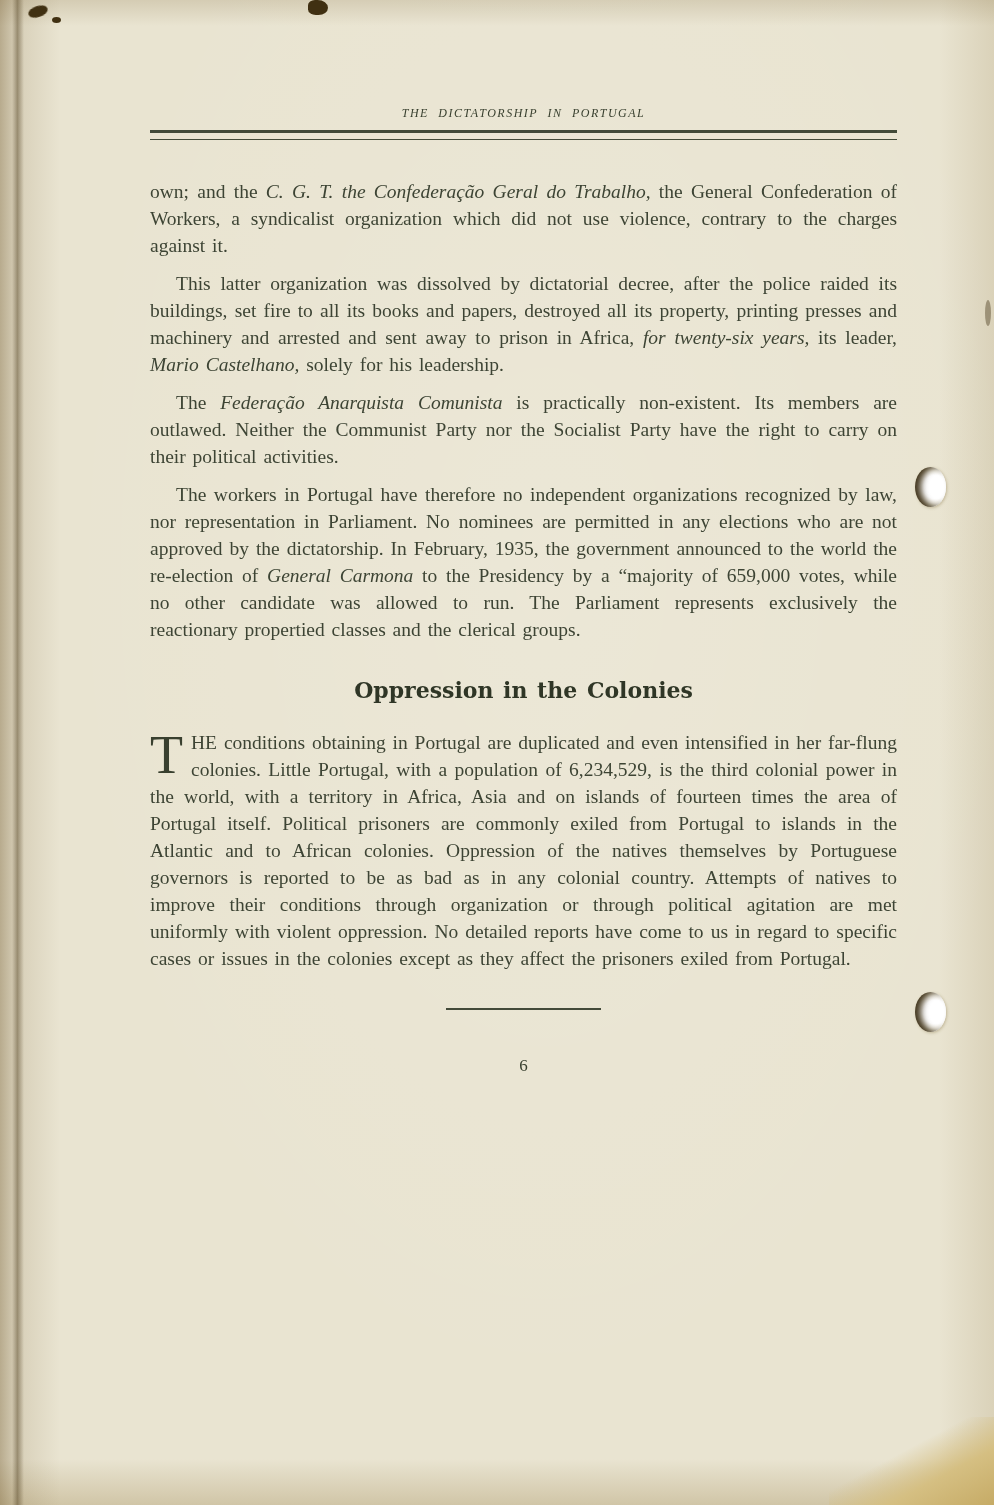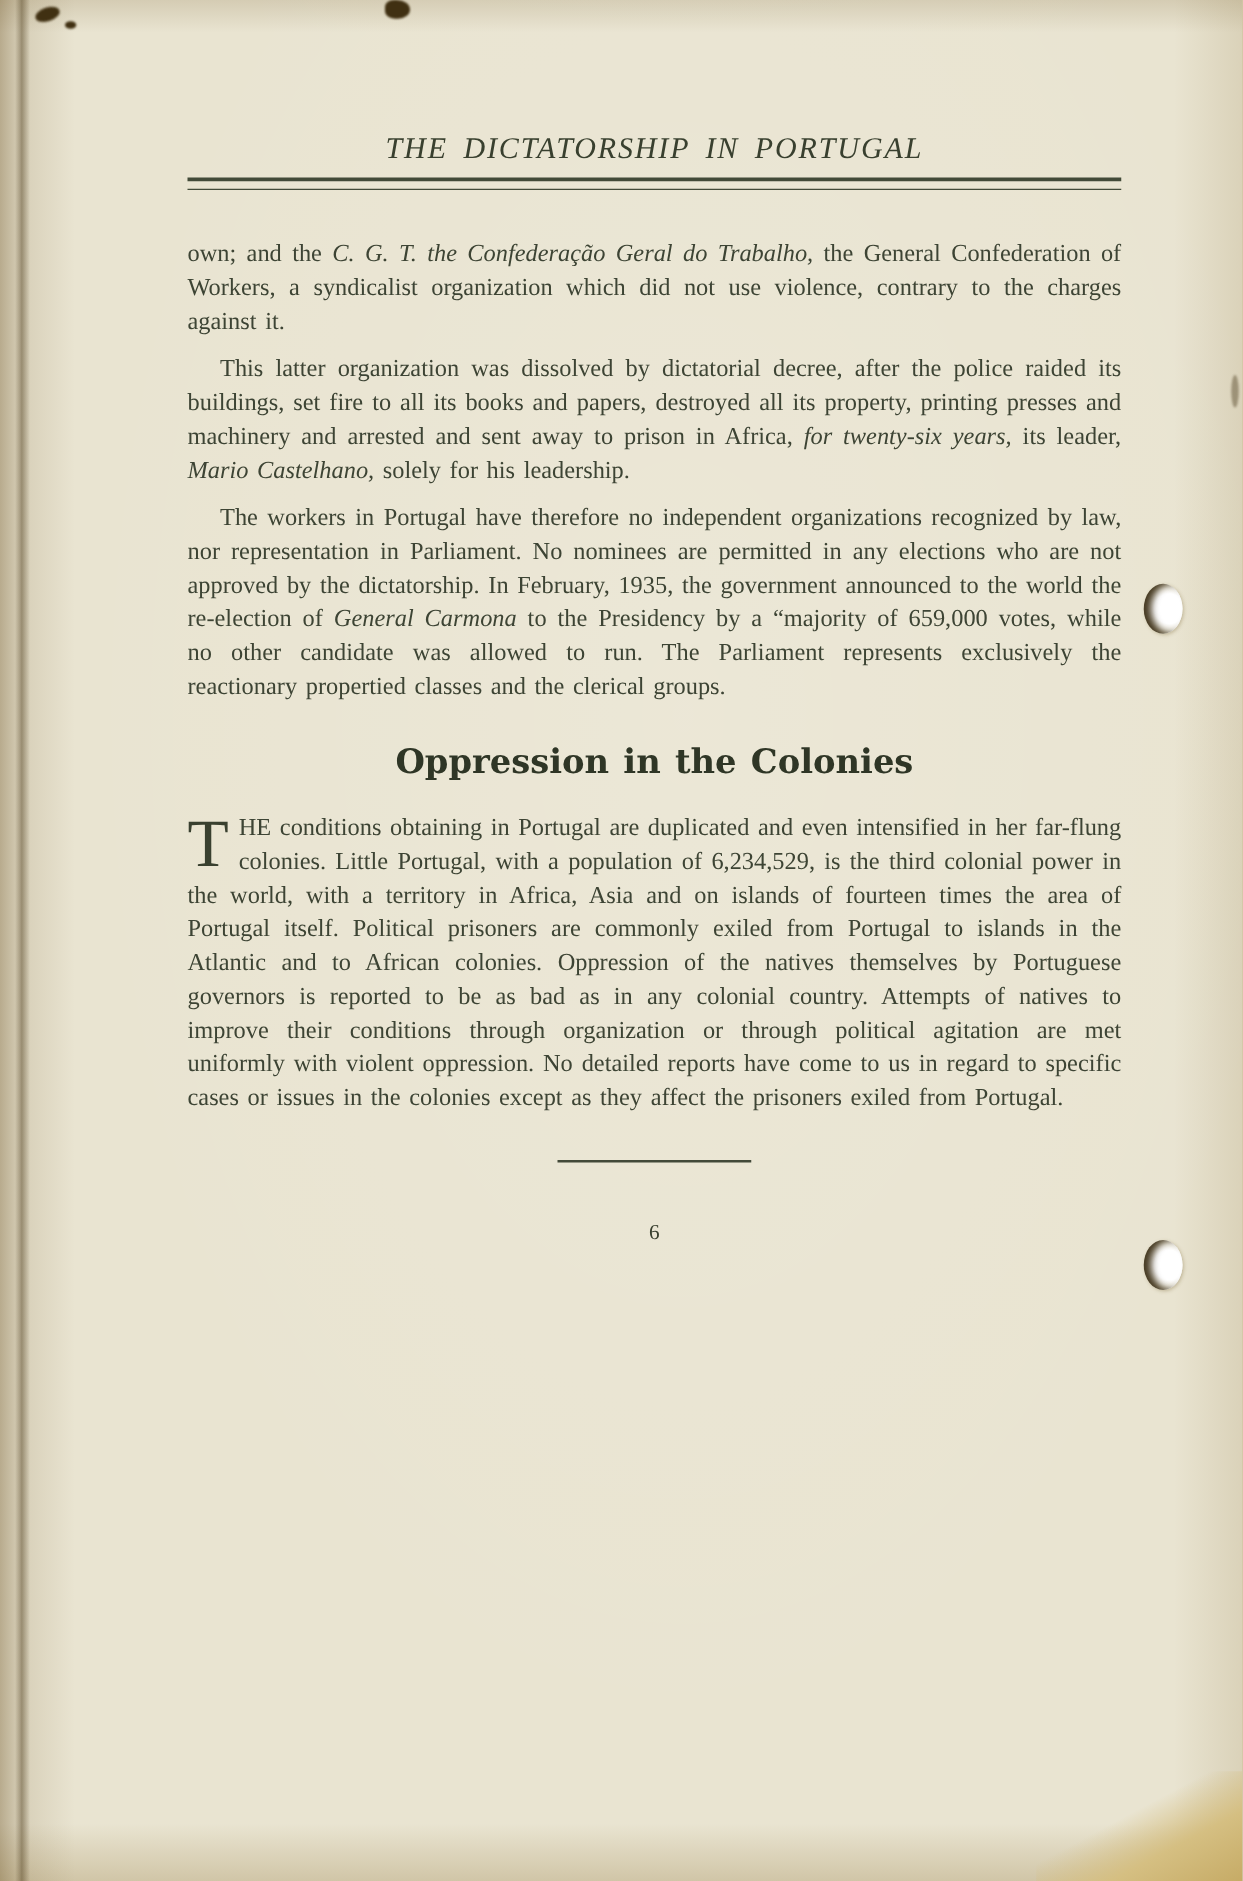--- a/index.html
+++ b/index.html
@@ -35,36 +35,36 @@
     position:absolute; width:31px; height:40px; border-radius:50%;
     background:radial-gradient(ellipse at 66% 50%, #ffffff 42%, #f1eee4 58%, #cfc6a8 78%);
     box-shadow:inset 6px 0 6px rgba(45,32,8,0.85), inset -1px 0 2px rgba(255,255,255,0.8), 1px 1px 3px rgba(120,100,50,0.35);
   }
   .hole.top { left:915px; top:467px; }
   .hole.bottom { left:915px; top:992px; }
 
   .column { position:absolute; left:150px; top:106px; width:747px; color:#3d4434; }
 
   .running-header {
-    text-align:center; font-style:italic; font-size:24px;
+    text-align:center; font-style:italic; font-size:12px;
     letter-spacing:1.5px; word-spacing:5px; color:#39402f;
   }
   .header-rule {
     margin-top:9px; height:6px;
     border-top:3px solid #424a38; border-bottom:1.5px solid #424a38;
   }
 
   .text-block { margin-top:38px; font-size:19.5px; line-height:27px; text-align:justify; word-spacing:2px; }
   .text-block p { margin:0 0 11px 0; text-indent:26px; }
   .text-block p.noindent { text-indent:0; }
   .it { font-style:italic; }
 
   .section-heading {
     text-align:center; font-family:"DejaVu Serif","Liberation Serif",serif;
-    font-weight:bold; font-size:27px; color:#2f3626;
+    font-weight:bold; font-size:22px; color:#2f3626;
     margin:32px 0 24px 0; text-indent:0 !important; line-height:30px;
   }
   .dropcap {
     float:left; font-size:54px; line-height:44px; padding:4px 8px 0 0; color:#39402f;
   }
   .divider {
     width:155px; border:none; border-top:2px solid #434a39; margin:36px auto 28px auto;
   }
   .page-number { margin-top:42px; text-align:center; font-size:17px; color:#39402f; }
 </style>
@@ -86,20 +86,21 @@
 
     <div class="running-header">THE DICTATORSHIP IN PORTUGAL</div>
     <div class="header-rule"></div>
 
     <div class="text-block">
 
       <p class="noindent"><span>own; and the </span><span class="it">C. G. T. the Confederação Geral do Trabalho,</span><span> the General Confederation of Workers, a syndicalist organization which did not use violence, contrary to the charges against it.</span></p>
 
       <p><span>This latter organization was dissolved by dictatorial decree, after the police raided its buildings, set fire to all its books and papers, destroyed all its property, printing presses and machinery and arrested and sent away to prison in Africa, </span><span class="it">for twenty-six years,</span><span> its leader, </span><span class="it">Mario Castelhano,</span><span> solely for his leadership.</span></p>
 
+      <p><span>The </span><span class="it">Federação Anarquista Comunista</span><span> is practically non-existent.  Its members are outlawed.  Neither the Communist Party nor the Socialist Party have the right to carry on their political activities.</span></p>
 
 
       <p><span>The workers in Portugal have therefore no independent organizations recognized by law, nor representation in Parliament.  No nominees are permitted in any elections who are not approved by the dictatorship.  In February, 1935, the government announced to the world the re-election of </span><span class="it">General Carmona</span><span> to the Presidency by a “majority of 659,000 votes, while no other candidate was allowed to run.  The Parliament represents exclusively the reactionary propertied classes and the clerical groups.</span></p>
 
       <div class="section-heading">Oppression in the Colonies</div>
 
       <p class="noindent"><span class="dropcap">T</span><span>HE conditions obtaining in Portugal are duplicated and even intensified in her far-flung colonies.  Little Portugal, with a population of 6,234,529, is the third colonial power in the world, with a territory in Africa, Asia and on islands of fourteen times the area of Portugal itself.  Political prisoners are commonly exiled from Portugal to islands in the Atlantic and to African colonies.  Oppression of the natives themselves by Portuguese governors is reported to be as bad as in any colonial country.  Attempts of natives to improve their conditions through organization or through political agitation are met uniformly with violent oppression.  No detailed reports have come to us in regard to specific cases or issues in the colonies except as they affect the prisoners exiled from Portugal.</span></p>
 
       <hr class="divider">
 

